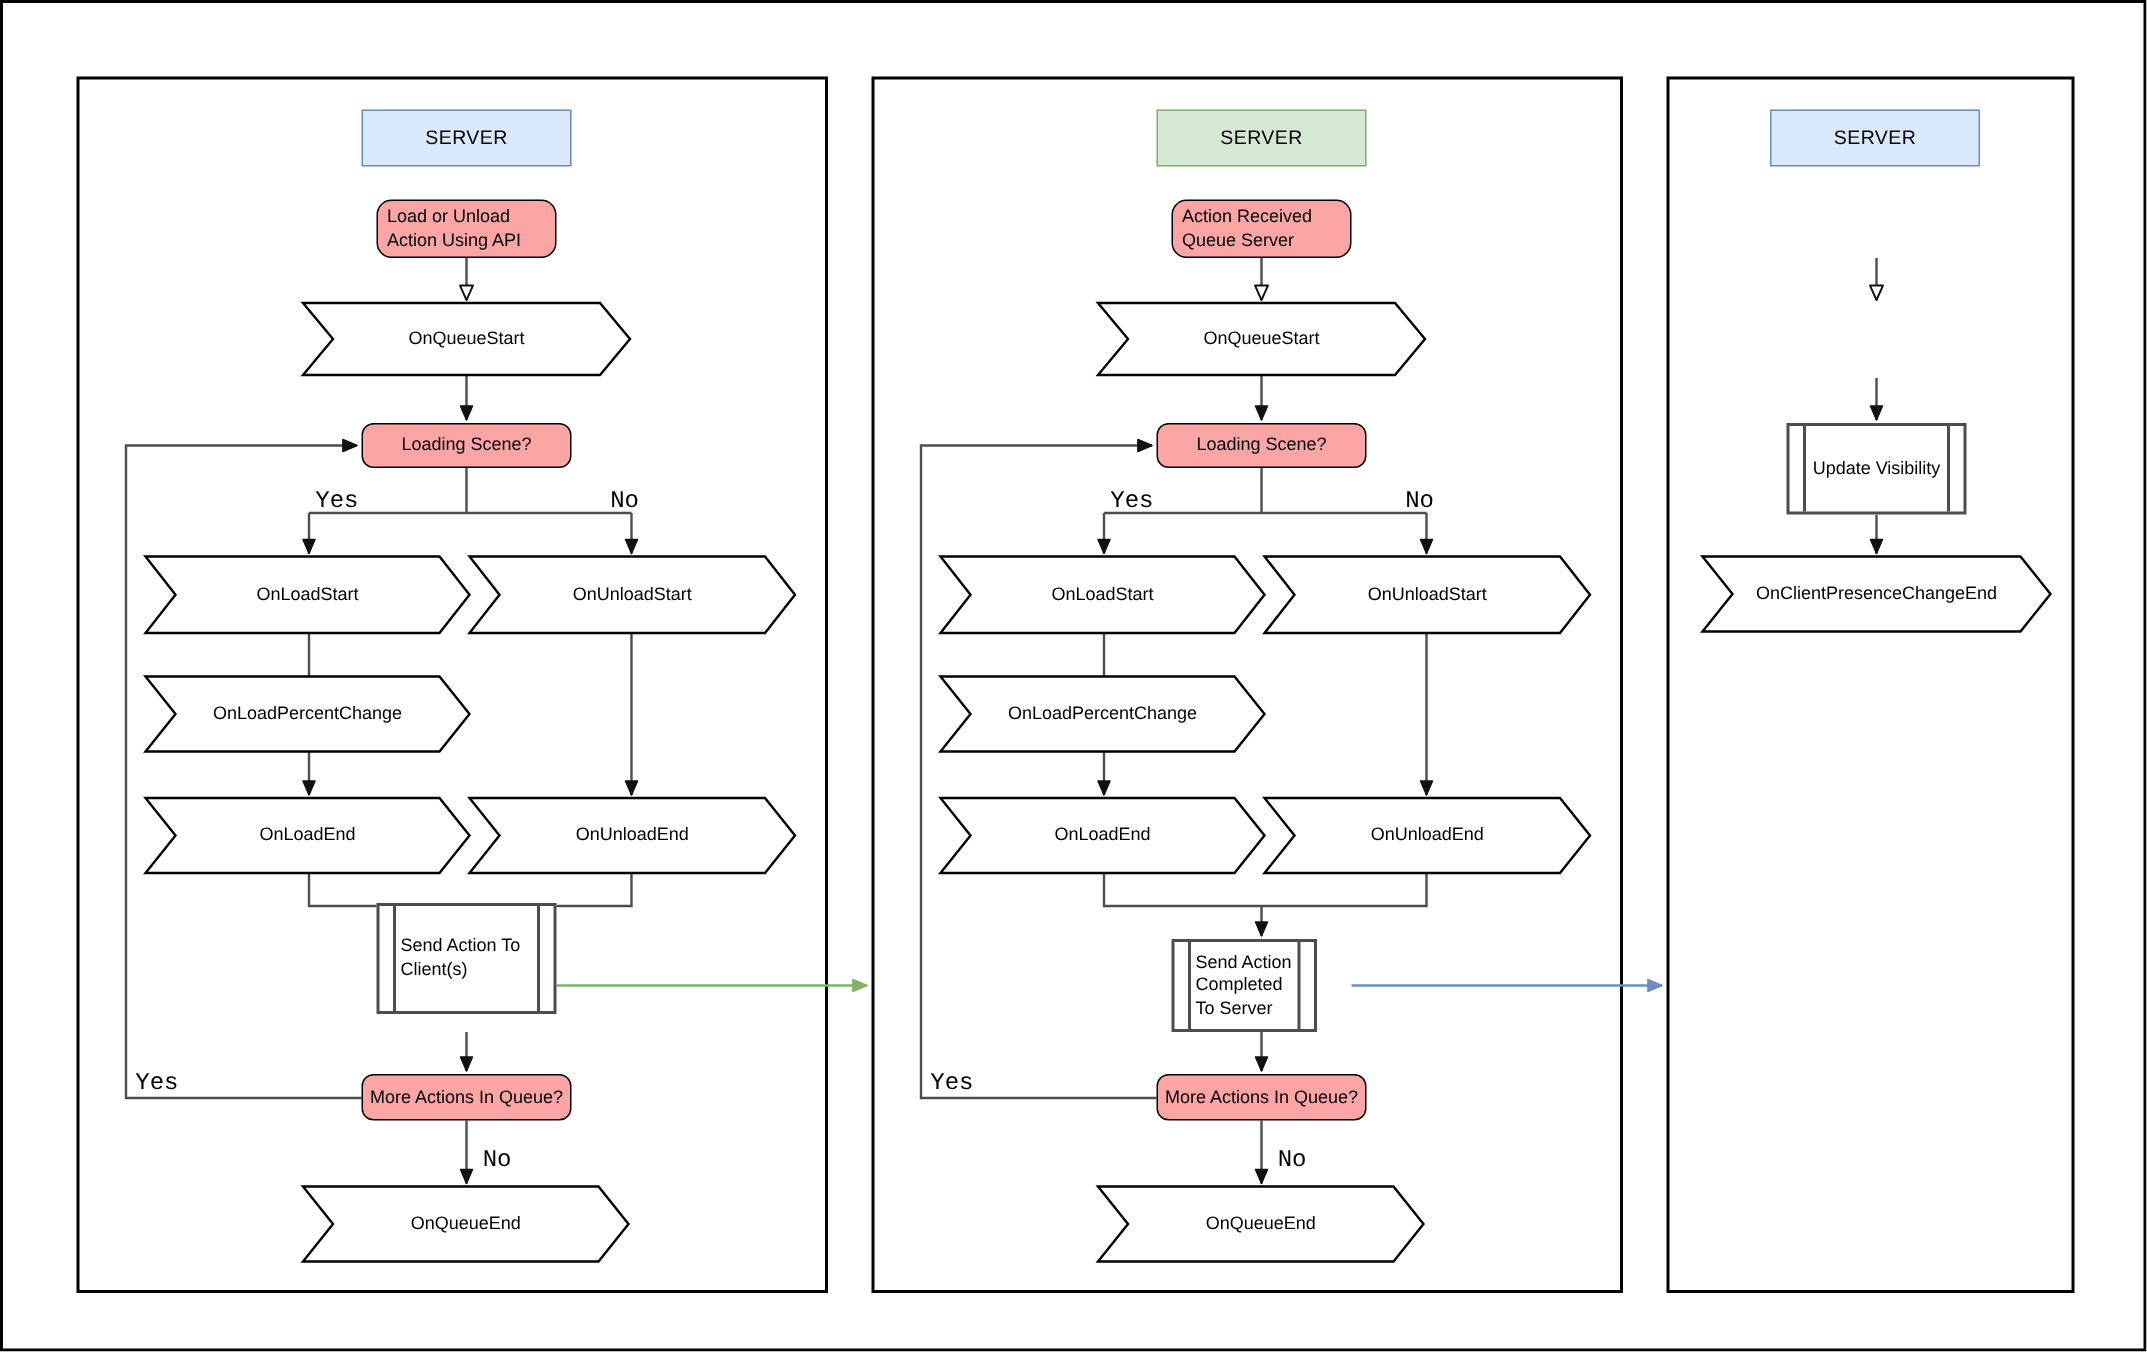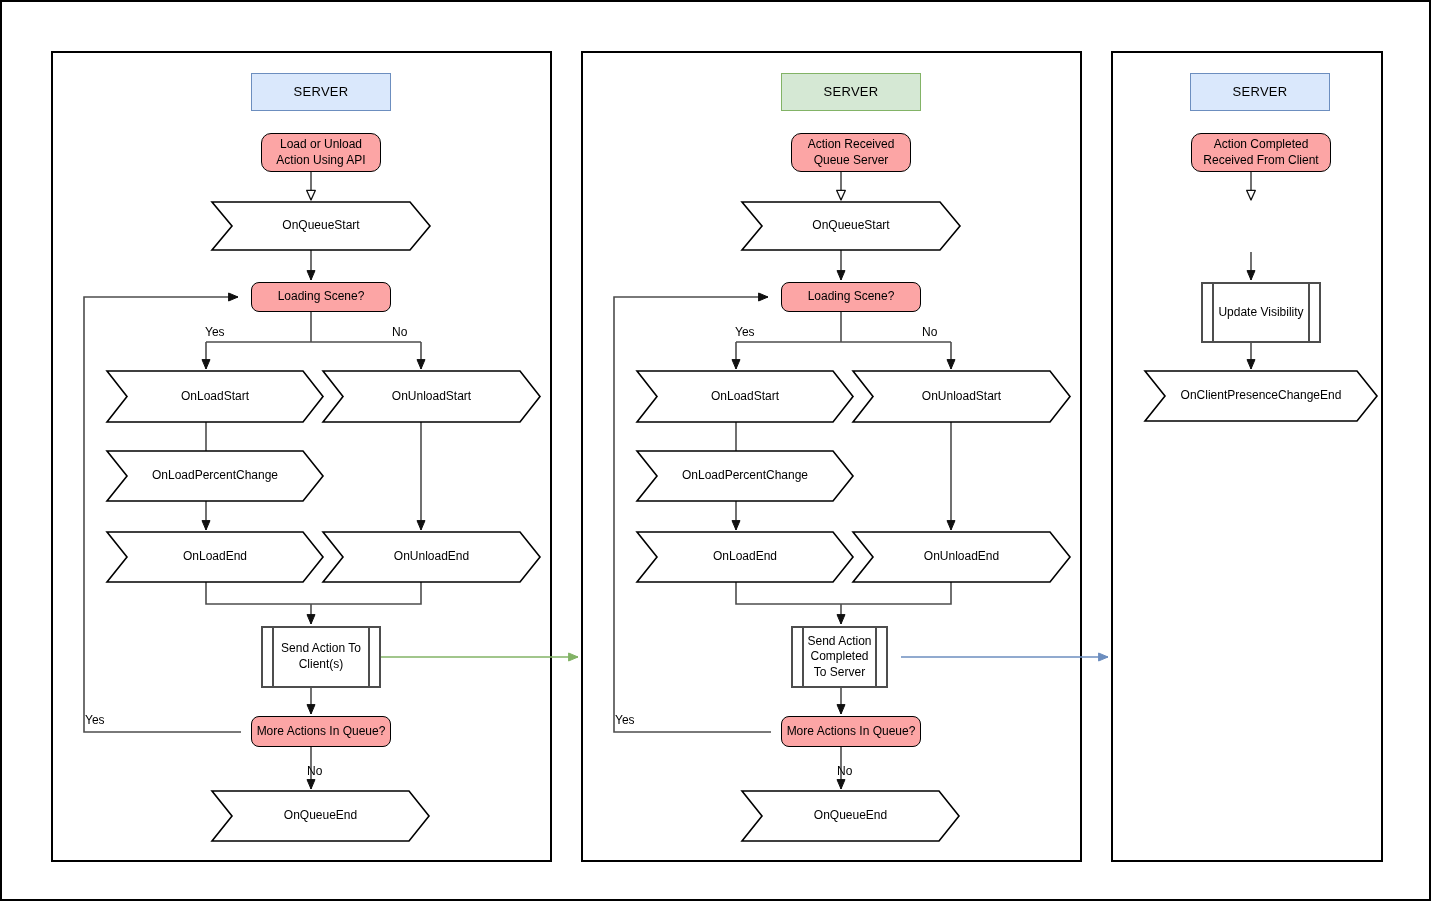--- a/index.html
+++ b/index.html
@@ -8,36 +8,36 @@
     background:#fff;border:2px solid #000;
     font-family:"Liberation Sans",sans-serif;color:#000;overflow:hidden;
   }
   .panel{position:absolute;border:2px solid #000;background:transparent;box-sizing:border-box;z-index:0;}
   #p1{left:49px;top:49px;width:501px;height:811px;}
   #p2{left:579px;top:49px;width:501px;height:811px;}
   #p3{left:1109px;top:49px;width:272px;height:811px;}
   svg.wires{position:absolute;left:0;top:0;z-index:1;}
   .node{
     position:absolute;z-index:2;display:flex;align-items:center;justify-content:center;
-    text-align:center;font-size:12px;line-height:1.3;box-sizing:border-box;margin-left:10px;
+    font-size:12px;line-height:1.3;box-sizing:border-box;
   }
   .hdr{border:1.5px solid #000;font-size:13px;letter-spacing:.3px;}
   .hdr.blue{background:#dae8fc;border-color:#6c8ebf;}
   .hdr.green{background:#d5e8d4;border-color:#82b366;}
   .rrect{background:#fca5a5;border:1.5px solid #000;border-radius:10px;padding:2px 6px;}
   .rrect.q{border-radius:8px;padding:0;white-space:nowrap;}
   .step{background:transparent;}
   .step svg{position:absolute;left:0;top:0;overflow:visible;}
   .step .lbl{position:relative;z-index:1;padding:0 12px;}
   .subproc{background:#fff;border:2px solid #4d4d4d;}
   .subproc .bar{position:absolute;top:0;bottom:0;width:2px;background:#4d4d4d;}
   .subproc .bar.l{left:9px;}
   .subproc .bar.r{right:9px;}
   .subproc .lbl{position:relative;z-index:1;padding:0 14px;}
-  .elbl{position:absolute;z-index:2;font-size:12px;width:34px;text-align:left;}
+  .elbl{position:absolute;z-index:2;font-size:16px;width:34px;text-align:right;font-family:Liberation Mono, monospace;}
 </style>
 </head>
 <body>
 
 <div id="canvas">
 
   <div class="panel" id="p1"></div>
   <div class="panel" id="p2"></div>
   <div class="panel" id="p3"></div>
 
@@ -138,21 +138,21 @@
       </svg>
     <span class="lbl">OnLoadEnd</span>
   </div>
   <div class="node step" style="left:311px;top:530px;width:217px;height:50px">
       <svg width="217" height="50">
         <polygon points="0,0 197,0 217,25 197,50 0,50 20,25" fill="#fff" stroke="#000" stroke-width="1.6" stroke-linejoin="miter"></polygon>
       </svg>
     <span class="lbl">OnUnloadEnd</span>
   </div>
 
-  <div class="node subproc" style="left:249px;top:624px;width:120px;height:62px">
+  <div class="node subproc" style="left:249px;top:600px;width:120px;height:74px">
     <span class="bar l"></span>
     <span class="bar r"></span>
     <span class="lbl">Send Action To Client(s)</span>
   </div>
 
   <span class="elbl" style="left:83px;top:711px">Yes</span>
 
   <div class="node rrect q" style="left:239px;top:714px;width:140px;height:31px">More Actions In Queue?</div>
 
   <span class="elbl" style="left:305px;top:762px">No</span>
@@ -227,21 +227,20 @@
 
   <div class="node step" style="left:730px;top:789px;width:217px;height:50px">
       <svg width="217" height="50">
         <polygon points="0,0 197,0 217,25 197,50 0,50 20,25" fill="#fff" stroke="#000" stroke-width="1.6" stroke-linejoin="miter"></polygon>
       </svg>
     <span class="lbl">OnQueueEnd</span>
   </div>
 
   <div class="node hdr blue" style="left:1178px;top:71px;width:140px;height:38px">SERVER</div>
 
-  <div class="node rrect" style="left:1179px;top:131px;width:140px;height:39px">Action Completed Received From Client</div>
 
 
   <div class="node step" style="left:1133px;top:369px;width:232px;height:50px">
       <svg width="232" height="50">
         <polygon points="0,0 212,0 232,25 212,50 0,50 20,25" fill="#fff" stroke="#000" stroke-width="1.6" stroke-linejoin="miter"></polygon>
       </svg>
     <span class="lbl">OnClientPresenceChangeEnd</span>
   </div>
 
   <div class="node subproc" style="left:1189px;top:280px;width:120px;height:61px">

